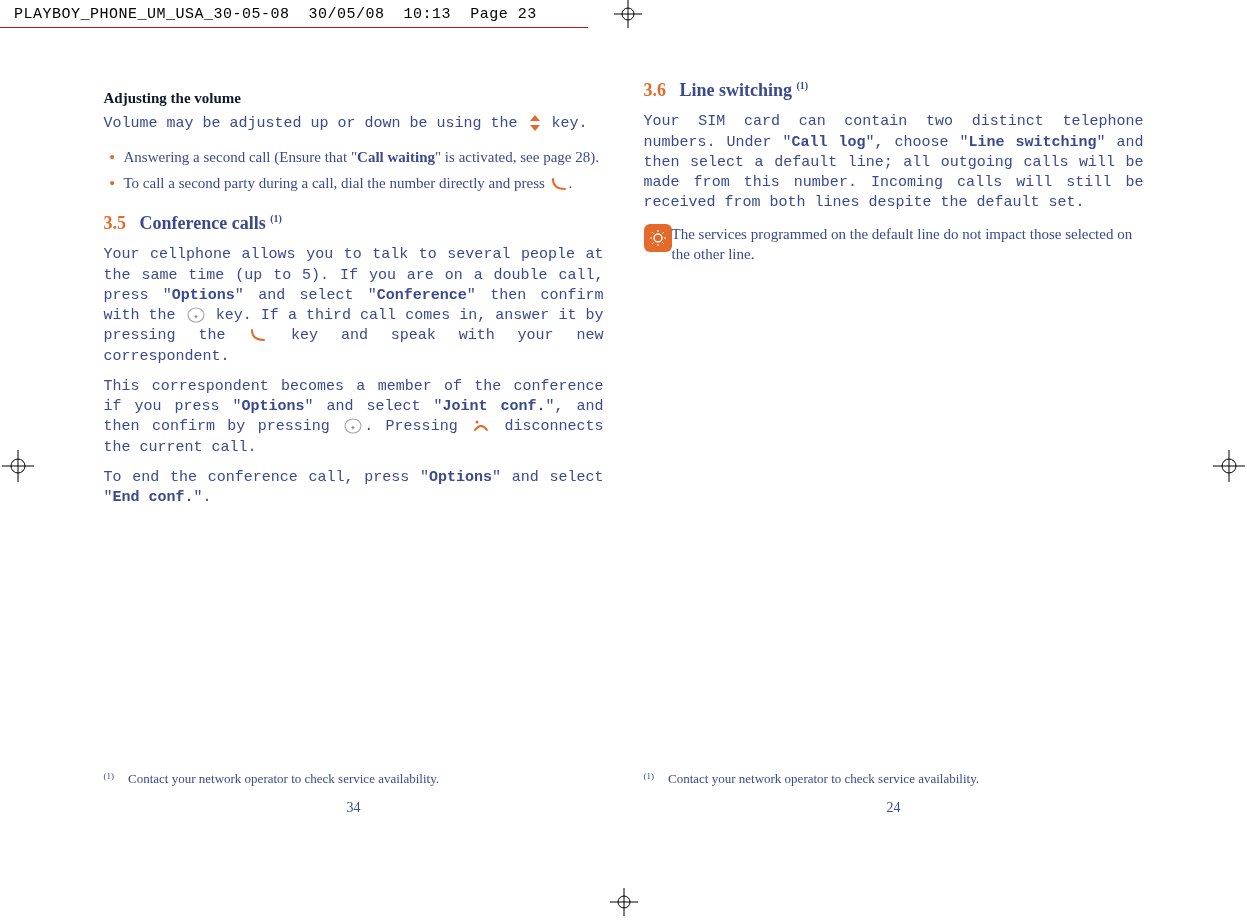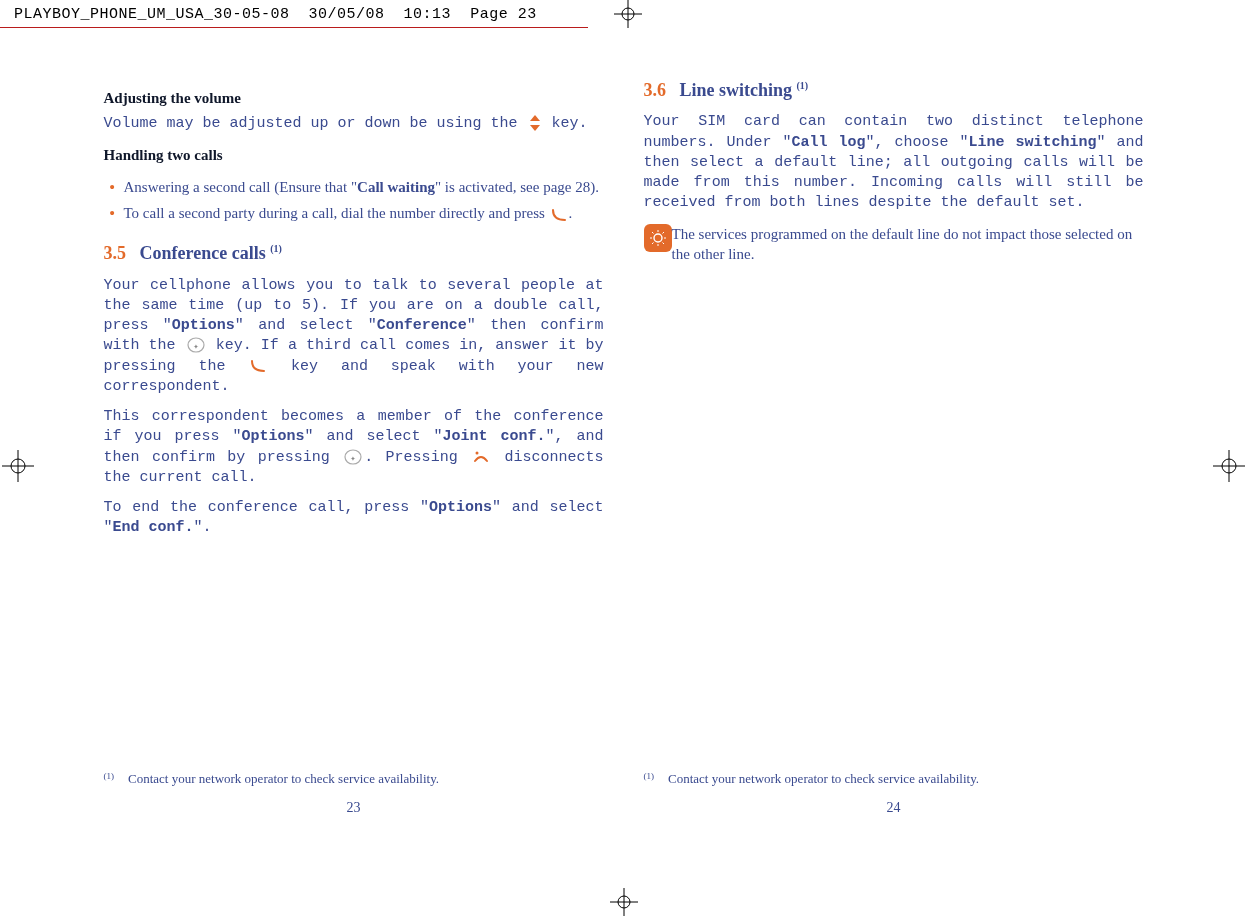--- a/index.html
+++ b/index.html
@@ -145,21 +145,20 @@
 
     <div class="sub-head">Adjusting the volume</div>
 
     <p class="para">
       <span>Volume may be adjusted up or down be using the </span><span class="icon"><svg width="12" height="16">
             <polygon points="6,0 11,6 1,6" fill="#e36a2a"></polygon>
             <polygon points="6,16 11,10 1,10" fill="#e36a2a"></polygon>
           </svg></span><span> key.</span>
     </p>
 
-    <div class="sub-head">Handling two calls</div>
 
     <ul class="bullets">
       <li>
         <span>Answering a second call (Ensure that "</span><span class="b">Call waiting</span><span>" is activated, see page 28).</span>
       </li>
       <li>
         <span>To call a second party during a call,  dial the number directly and press </span><span class="icon"><svg width="16" height="14">
               <path d="M2 2 Q2 12 14 12" stroke="#e36a2a" stroke-width="2" fill="none" stroke-linecap="round"></path>
             </svg></span><span>.</span>
       </li>
@@ -189,21 +188,21 @@
     </p>
 
     <p class="para">
       <span>To end the conference call,  press "</span><span class="b">Options</span><span>" and select "</span><span class="b">End conf.</span><span>".</span>
     </p>
 
     <div class="footnote">
       <span class="fmark">(1)</span>
       <span>Contact your network operator to check service availability.</span>
     </div>
-    <div class="page-num">23</div>
+    <div class="page-num">34</div>
   </div>
 
   <div class="page">
 
     <div class="section-head" style="margin-top:0">
       <span>3.6</span>&nbsp;&nbsp;&nbsp;<span class="title">Line switching </span><span class="sup">(1)</span>
     </div>
 
     <p class="para">
       <span>Your SIM card can contain two distinct telephone numbers. Under "</span><span class="b">Call log</span><span>",  choose "</span><span class="b">Line switching</span><span>" and then select a default line; all outgoing calls will be made from this number. Incoming calls will still be received from both lines despite the default set.</span>

